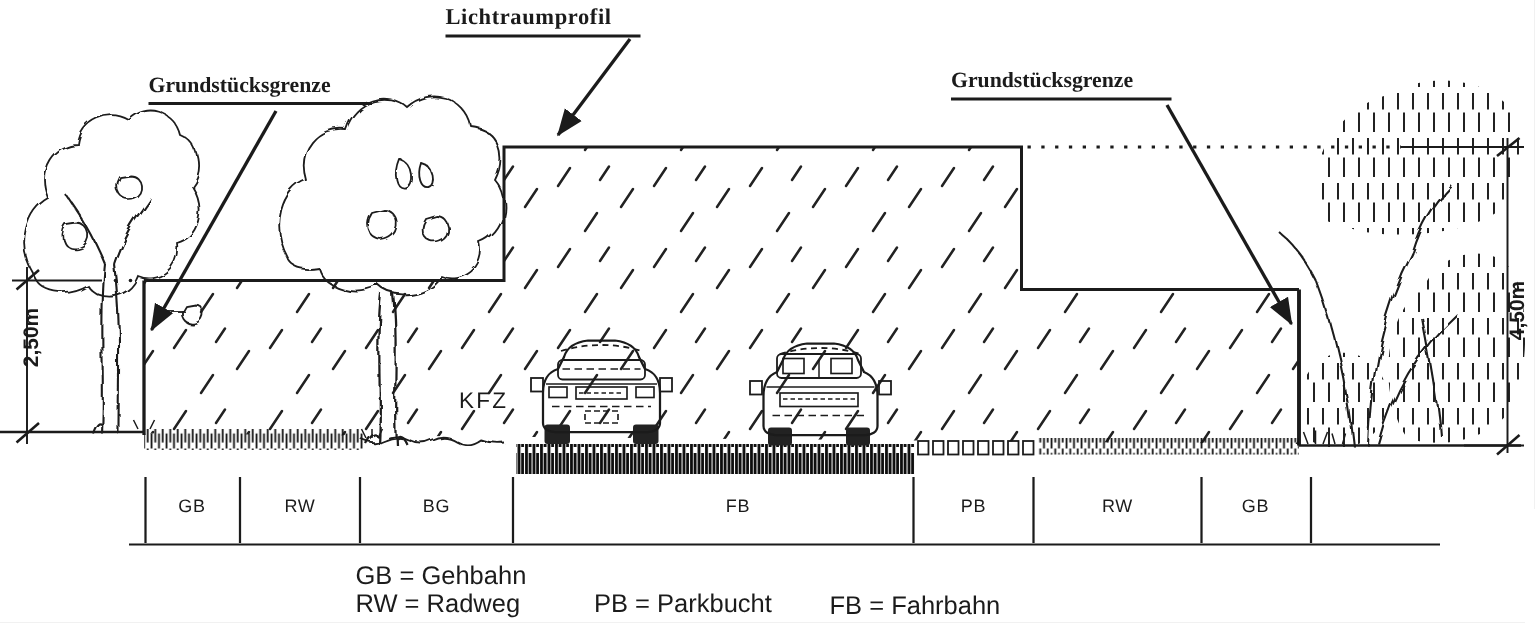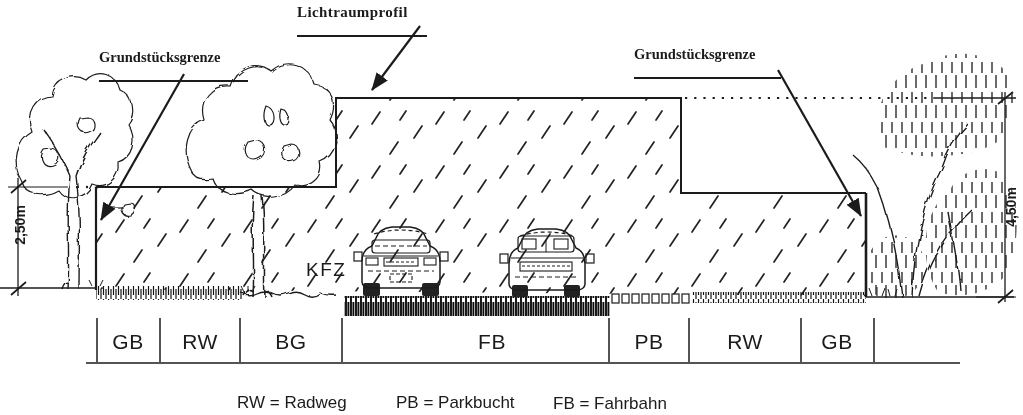--- a/index.html
+++ b/index.html
@@ -4,33 +4,33 @@
 <style>
   html,body{margin:0;padding:0;background:#e8e8e8;}
   .canvas{
     position:relative;width:1023px;height:415px;background:#ffffff;
     font-family:"Liberation Sans", sans-serif;color:#1b1b1b;overflow:hidden;
   }
   .abs{position:absolute;}
   svg{position:absolute;left:0;top:0;}
   .callout{
     font-family:"Liberation Serif", serif;font-weight:bold;
-    border-bottom:2px solid #1b1b1b;padding-bottom:14px;white-space:nowrap;
+    border-bottom:2px solid #1b1b1b;padding-bottom:2px;white-space:nowrap;
   }
   .title-label{left:297px;top:4px;width:130px;font-size:15px;letter-spacing:.4px;}
   .grenze-left{left:99px;top:49px;width:149px;font-size:14.5px;}
   .grenze-right{left:634px;top:46px;width:147px;font-size:14.5px;}
-  .kfz{left:306px;top:259px;font-size:19px;letter-spacing:1.5px;font-weight:normal;}
+  .kfz{left:306px;top:259px;font-size:15px;letter-spacing:1.5px;font-weight:normal;}
   .dim{
     font-size:14px;font-weight:bold;white-space:nowrap;text-align:center;
     transform:rotate(-90deg);transform-origin:center;
   }
   .dim-left{left:-15px;top:216px;width:72px;height:18px;}
   .dim-right{left:976px;top:198px;width:72px;height:18px;}
-  .zone-label{top:330px;width:60px;text-align:center;font-size:21px;letter-spacing:.5px;}
+  .zone-label{top:330px;width:60px;text-align:center;font-size:12px;letter-spacing:.5px;}
   .z0{left:98px}.z1{left:170px}.z2{left:261px}.z3{left:462px}
   .z4{left:619px}.z5{left:715px}.z6{left:807px}
   .legend-item{font-size:17px;white-space:nowrap;}
   .l10{left:237px;top:374px}.l11{left:387px;top:374px}.l12{left:553px;top:394px}
   .l20{left:237px;top:393px}.l21{left:396px;top:393px}
 </style>
 </head>
 <body>
 
 <div class="canvas">
@@ -244,17 +244,18 @@
   <div class="abs dim dim-right">4,50m</div>
 
   <div class="abs zone-label z0">GB</div>
   <div class="abs zone-label z1">RW</div>
   <div class="abs zone-label z2">BG</div>
   <div class="abs zone-label z3">FB</div>
   <div class="abs zone-label z4">PB</div>
   <div class="abs zone-label z5">RW</div>
   <div class="abs zone-label z6">GB</div>
 
+  <div class="abs legend-item l10">GB = Gehbahn</div>
   <div class="abs legend-item l12">FB = Fahrbahn</div>
   <div class="abs legend-item l20">RW = Radweg</div>
   <div class="abs legend-item l21">PB = Parkbucht</div>
 
 </div>
 
 </body></html>

